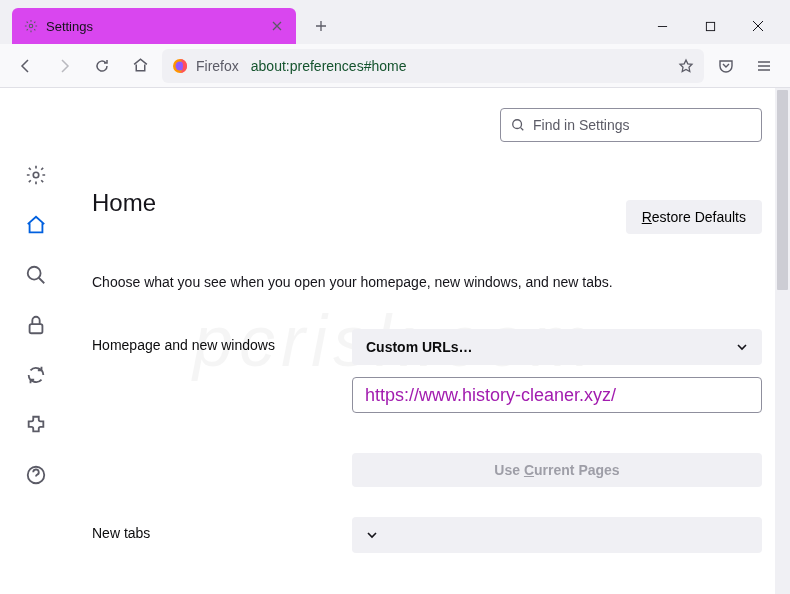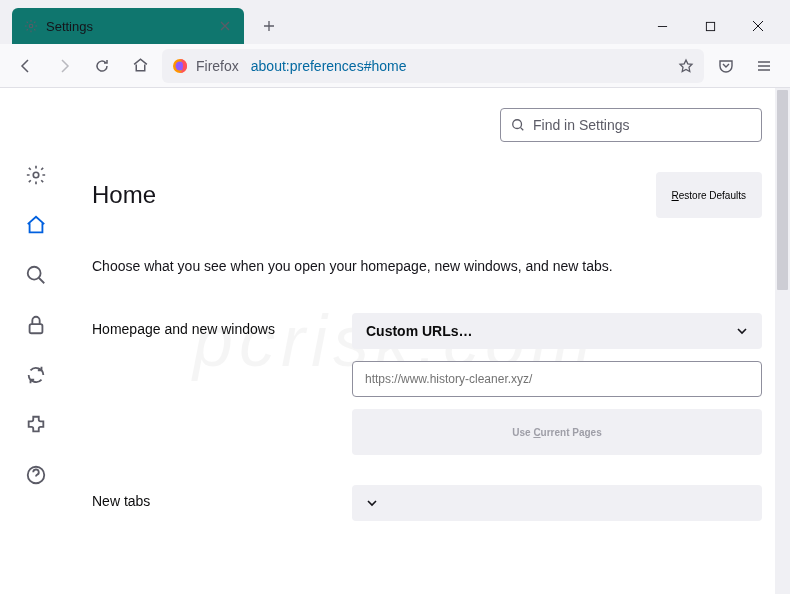--- a/index.html
+++ b/index.html
@@ -1,35 +1,35 @@
 <!DOCTYPE html>
 <html><head>
 <meta charset="utf-8">
 <style>
 * { box-sizing: border-box; margin: 0; padding: 0; }
 body { font-family: "Segoe UI", Arial, sans-serif; font-size: 13px; color: #0c0c0d; background: #fff; width: 790px; height: 594px; overflow: hidden; position: relative; }
 
 
 .titlebar { height: 44px; background: #f0f0f4; display: flex; align-items: flex-end; padding: 0 8px; }
-.tab { display: flex; align-items: center; background: #0f766e; border-radius: 6px 6px 0 0; height: 36px; width: 232px; padding: 0 12px; margin-left: 4px; margin-top: 14px; }
+.tab { display: flex; align-items: center; background: #d946ef; border-radius: 6px 6px 0 0; height: 36px; width: 284px; padding: 0 12px; margin-left: 4px; margin-top: 14px; }
 .tab .gear { width: 14px; height: 14px; margin-right: 8px; flex-shrink: 0; }
 .tab .label { flex: 1; font-size: 13px; color: #15141a; }
 .tab .close { width: 14px; height: 14px; cursor: pointer; }
 .newtab { width: 30px; height: 30px; display: flex; align-items: center; justify-content: center; margin-left: 10px; margin-bottom: 3px; cursor: pointer; border-radius: 4px; }
 .titlebar-spacer { flex: 1; }
 .winbtn { width: 48px; height: 36px; display: flex; align-items: center; justify-content: center; cursor: pointer; }
 
 
 .toolbar { height: 44px; background: #f9f9fb; display: flex; align-items: center; padding: 0 10px; gap: 6px; border-bottom: 1px solid #e0e0e6; }
 .tb-btn { width: 32px; height: 32px; display: flex; align-items: center; justify-content: center; border-radius: 4px; cursor: pointer; }
 .tb-btn.disabled { opacity: 0.4; cursor: default; }
 .urlbar { flex: 1; height: 34px; background: #f0f0f4; border-radius: 6px; display: flex; align-items: center; padding: 0 10px; gap: 8px; }
 .ff-icon { width: 16px; height: 16px; flex-shrink: 0; }
 .urlbar .identity { font-size: 14px; color: #5b5b66; margin-right: 4px; }
-.urlbar .url { font-size: 14px; color: #0369a1; flex: 1; }
+.urlbar .url { font-size: 14px; color: #14532d; flex: 1; }
 .urlbar .star { width: 16px; height: 16px; cursor: pointer; }
 
 
 .content-wrap { display: flex; height: calc(100% - 88px); position: relative; }
 .scrollbar { position: absolute; right: 0; top: 0; width: 15px; height: 100%; background: #f0f0f4; }
 .scrollbar .track { position: absolute; right: 2px; top: 2px; width: 11px; background: #cdcdd4; border-radius: 1px; }
 .watermark { position: absolute; top: 50%; left: 50%; transform: translate(-50%, -50%); font-size: 72px; font-weight: 300; color: rgba(0,0,0,0.04); letter-spacing: 6px; pointer-events: none; z-index: 0; white-space: nowrap; font-style: italic; }
 .content { flex: 1; padding: 20px 28px 20px 20px; position: relative; z-index: 1; overflow: hidden; }
 
 
@@ -39,33 +39,33 @@
 .side-ic svg { stroke: currentColor; }
 
 
 .search-row { display: flex; justify-content: flex-end; margin-bottom: 30px; }
 .search-box { width: 262px; height: 34px; border: 1px solid #8f8f9d; border-radius: 4px; display: flex; align-items: center; padding: 0 10px; gap: 8px; }
 .search-box .ph { color: #5b5b66; font-size: 14px; }
 
 
 .header-row { display: flex; align-items: center; justify-content: space-between; margin-bottom: 38px; }
 .h1 { font-size: 24px; font-weight: 400; color: #15141a; }
-.btn { height: 46px; padding: 0 16px; background: #f0f0f4; border: none; border-radius: 4px; font-size: 10px; cursor: pointer; font-family: inherit; }
+.btn { height: 34px; padding: 0 16px; background: #f0f0f4; border: none; border-radius: 4px; font-size: 14px; cursor: pointer; font-family: inherit; margin-top: 28px; }
 .btn .underline { text-decoration: underline; }
 
 
 .h2 { font-size: 17px; font-weight: 600; margin-bottom: 8px; color: #15141a; }
 .desc { font-size: 14px; color: #15141a; margin-bottom: 36px; line-height: 1.5; }
 
 
 .form-row { display: flex; align-items: flex-start; margin-bottom: 30px; }
 .form-label { width: 260px; font-size: 14px; padding-top: 8px; }
 .form-control { flex: 1; display: flex; flex-direction: column; gap: 12px; }
 .select { height: 36px; background: #f0f0f4; border-radius: 4px; display: flex; align-items: center; justify-content: space-between; padding: 4px 14px; cursor: pointer; font-size: 14px; font-weight: 600; }
-.input { height: 36px; border: 1px solid #8f8f9d; border-radius: 4px; padding: 16px 12px; font-size: 12px; font-family: inherit; color: #737373; width: 100%; }
+.input { height: 36px; border: 1px solid #8f8f9d; border-radius: 4px; padding: 16px 12px; font-size: 18px; font-family: inherit; color: #a21caf; width: 100%; }
 .btn-row { display: flex; }
 .btn-row .btn { flex: 1; font-weight: 600; }
 .btn.disabled { color: #9e9ea7; cursor: default; }
 
 svg { display: block; }
 </style>
 </head>
 <body>
 
 <div class="titlebar">

